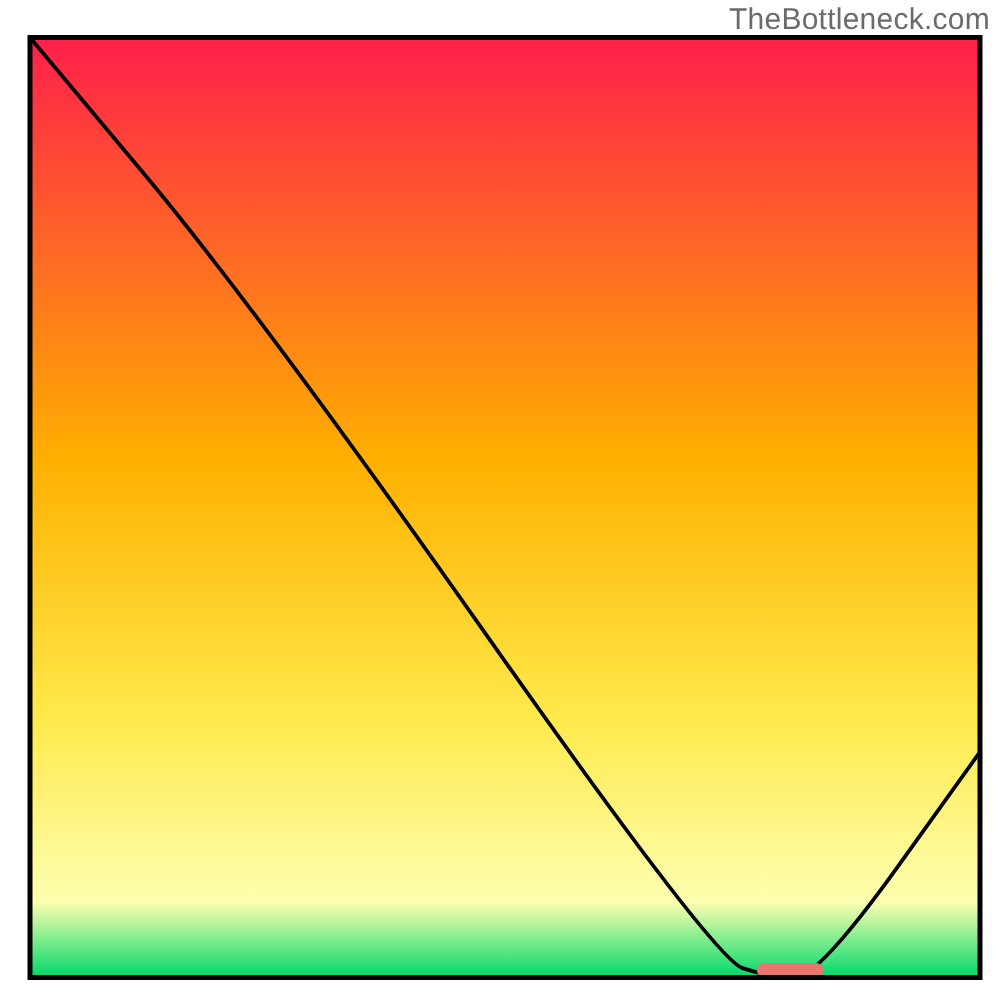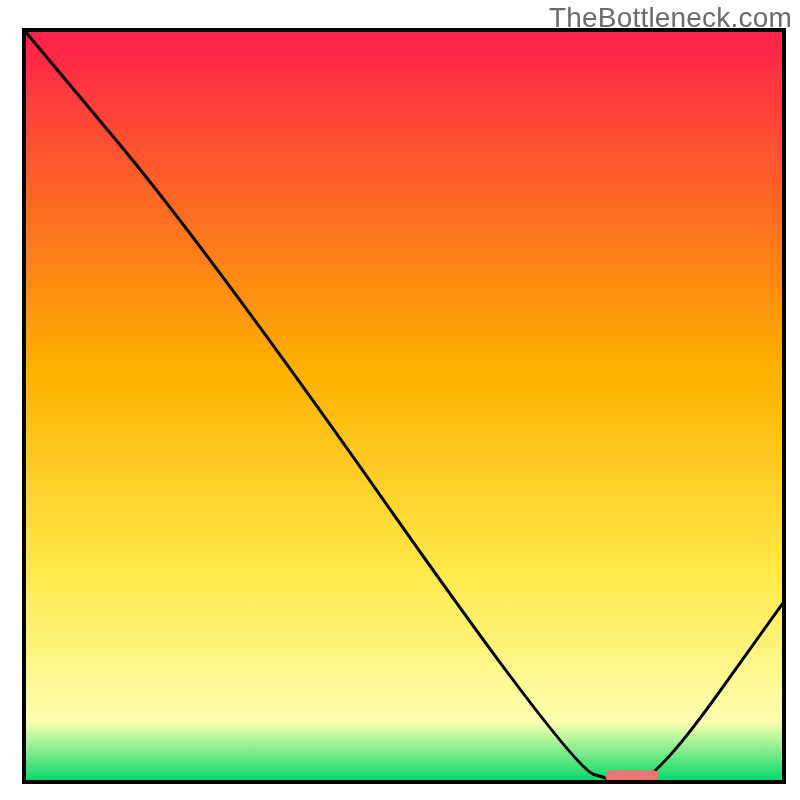--- a/index.html
+++ b/index.html
@@ -13,21 +13,21 @@
   .wrap {
     position: relative;
     width: 800px;
     height: 800px;
   }
   .watermark {
     position: absolute;
     top: 2px;
     right: 8px;
     color: #6b6b6b;
-    font-size: 28px;
+    font-size: 24px;
     font-weight: 500;
     letter-spacing: 0.2px;
     user-select: none;
   }
   svg.chart {
     position: absolute;
     left: 0;
     top: 0;
   }
 </style>

